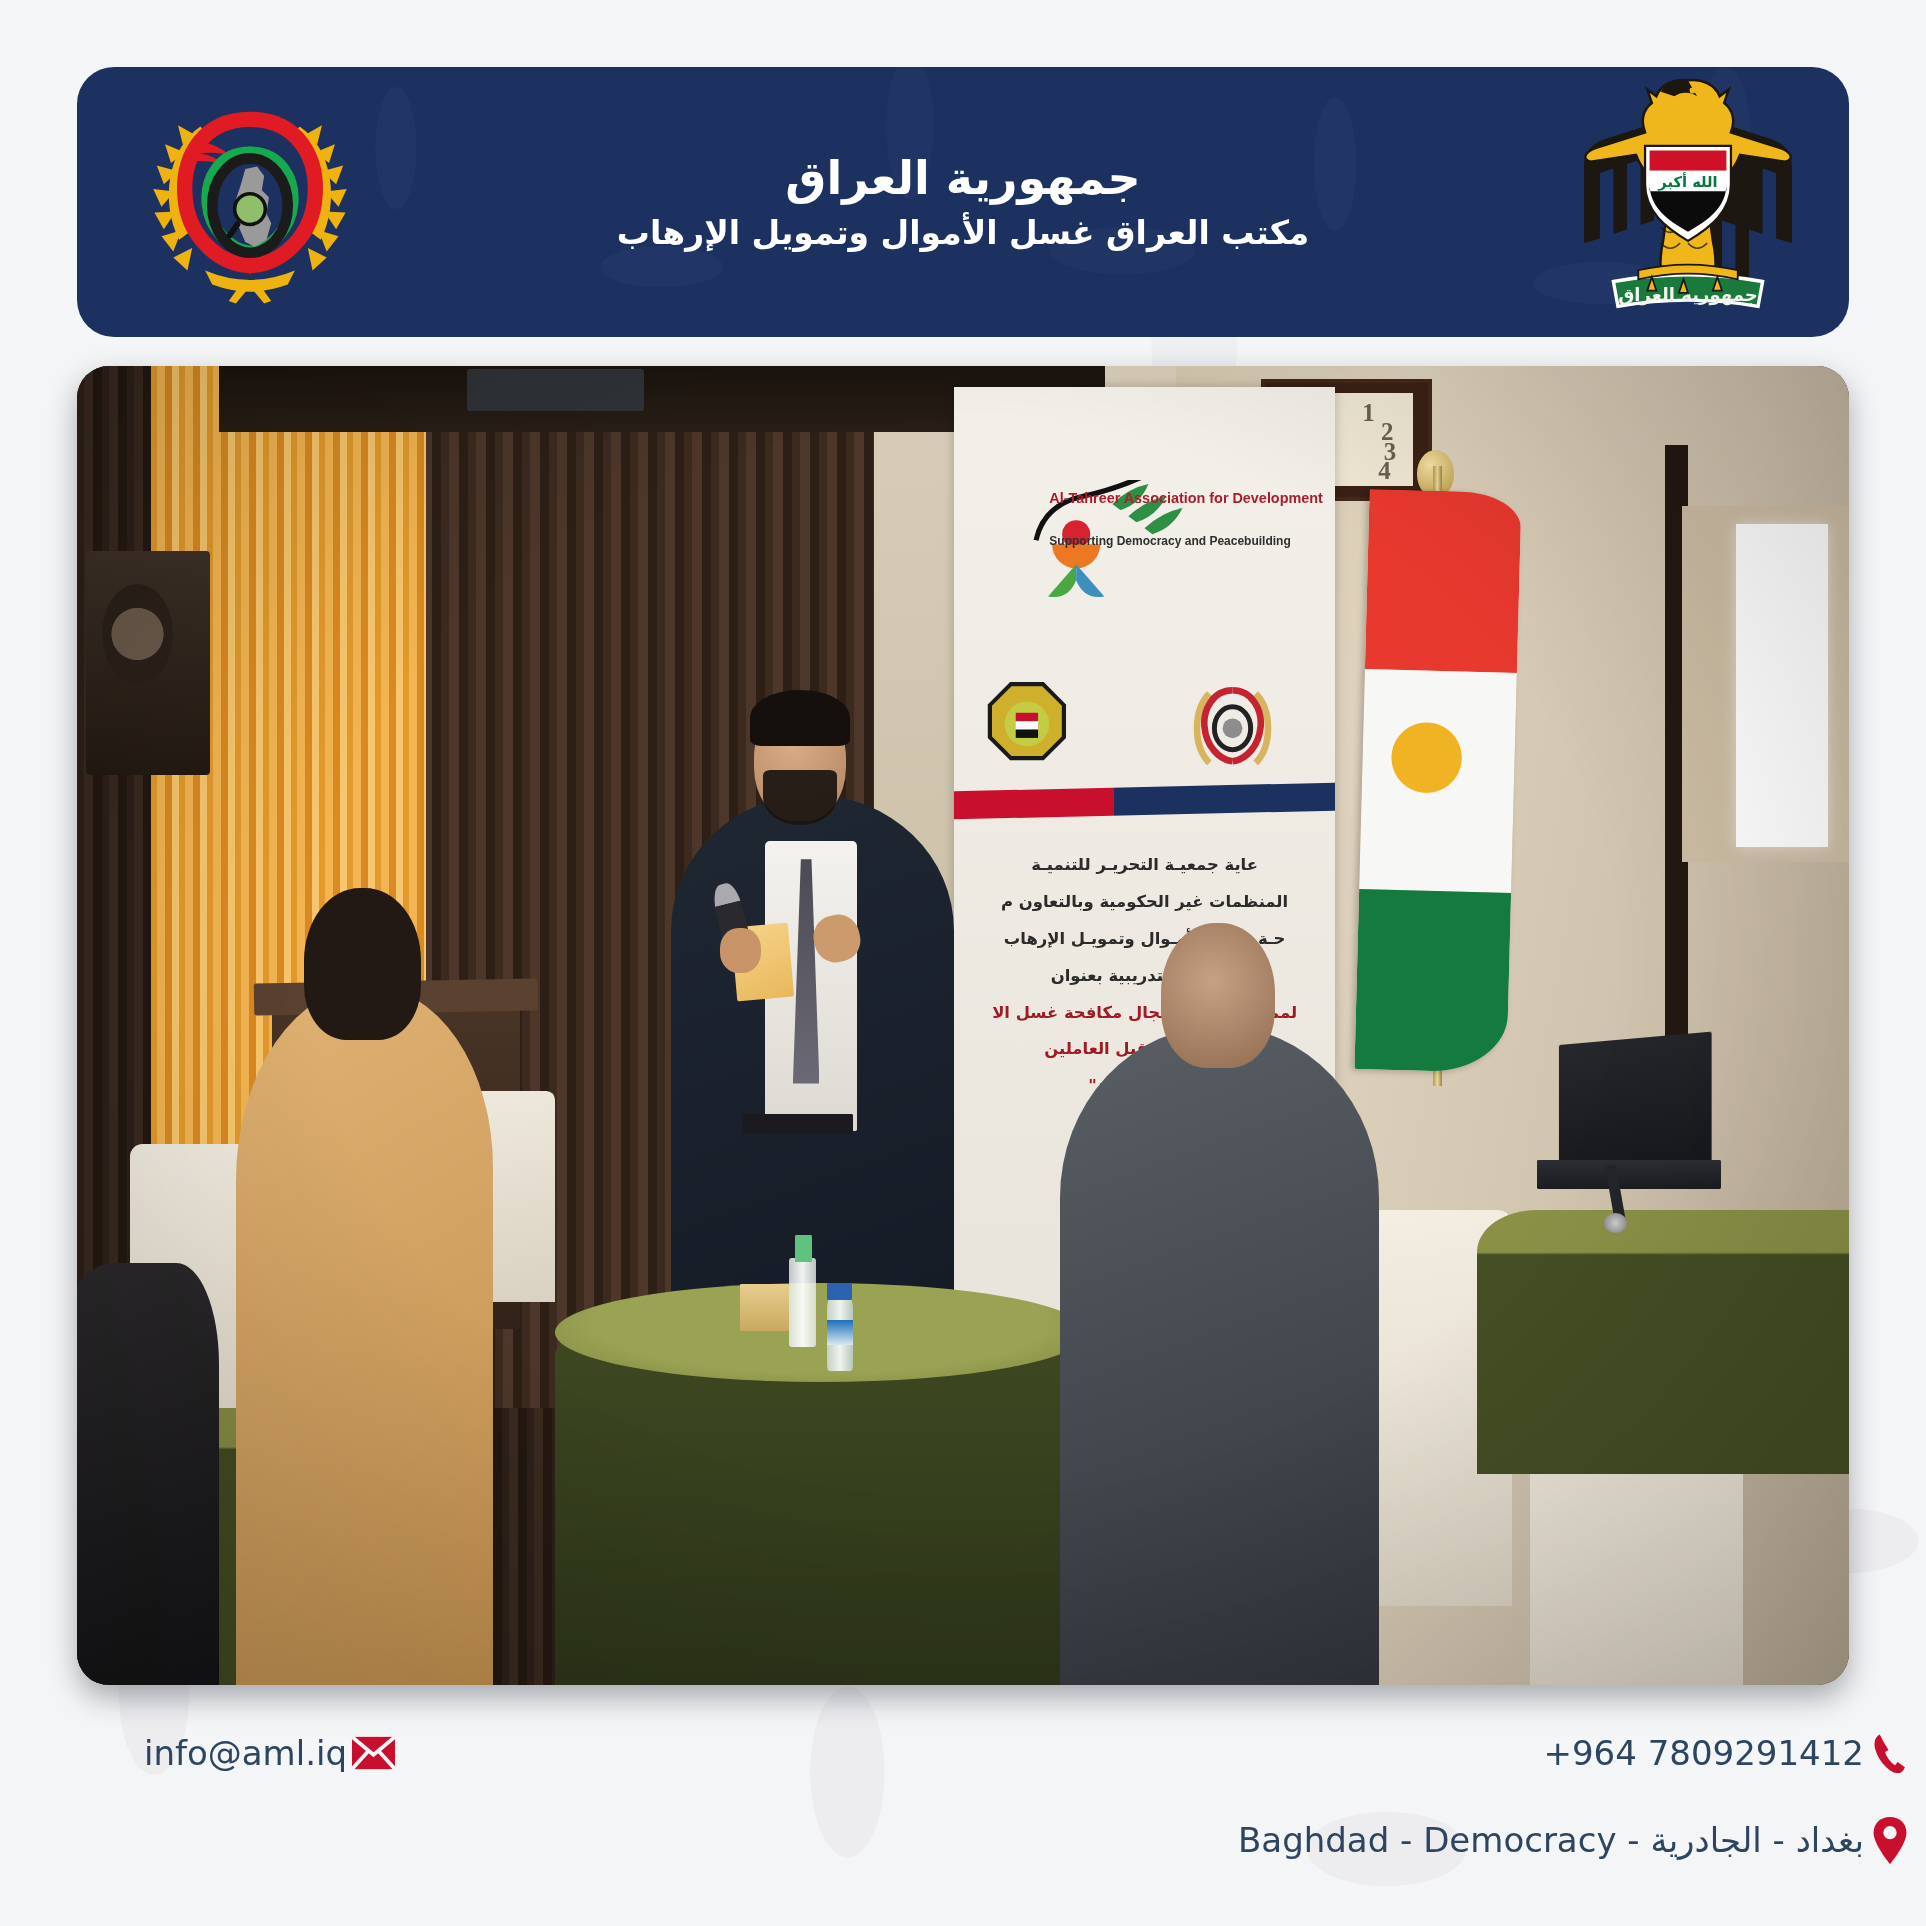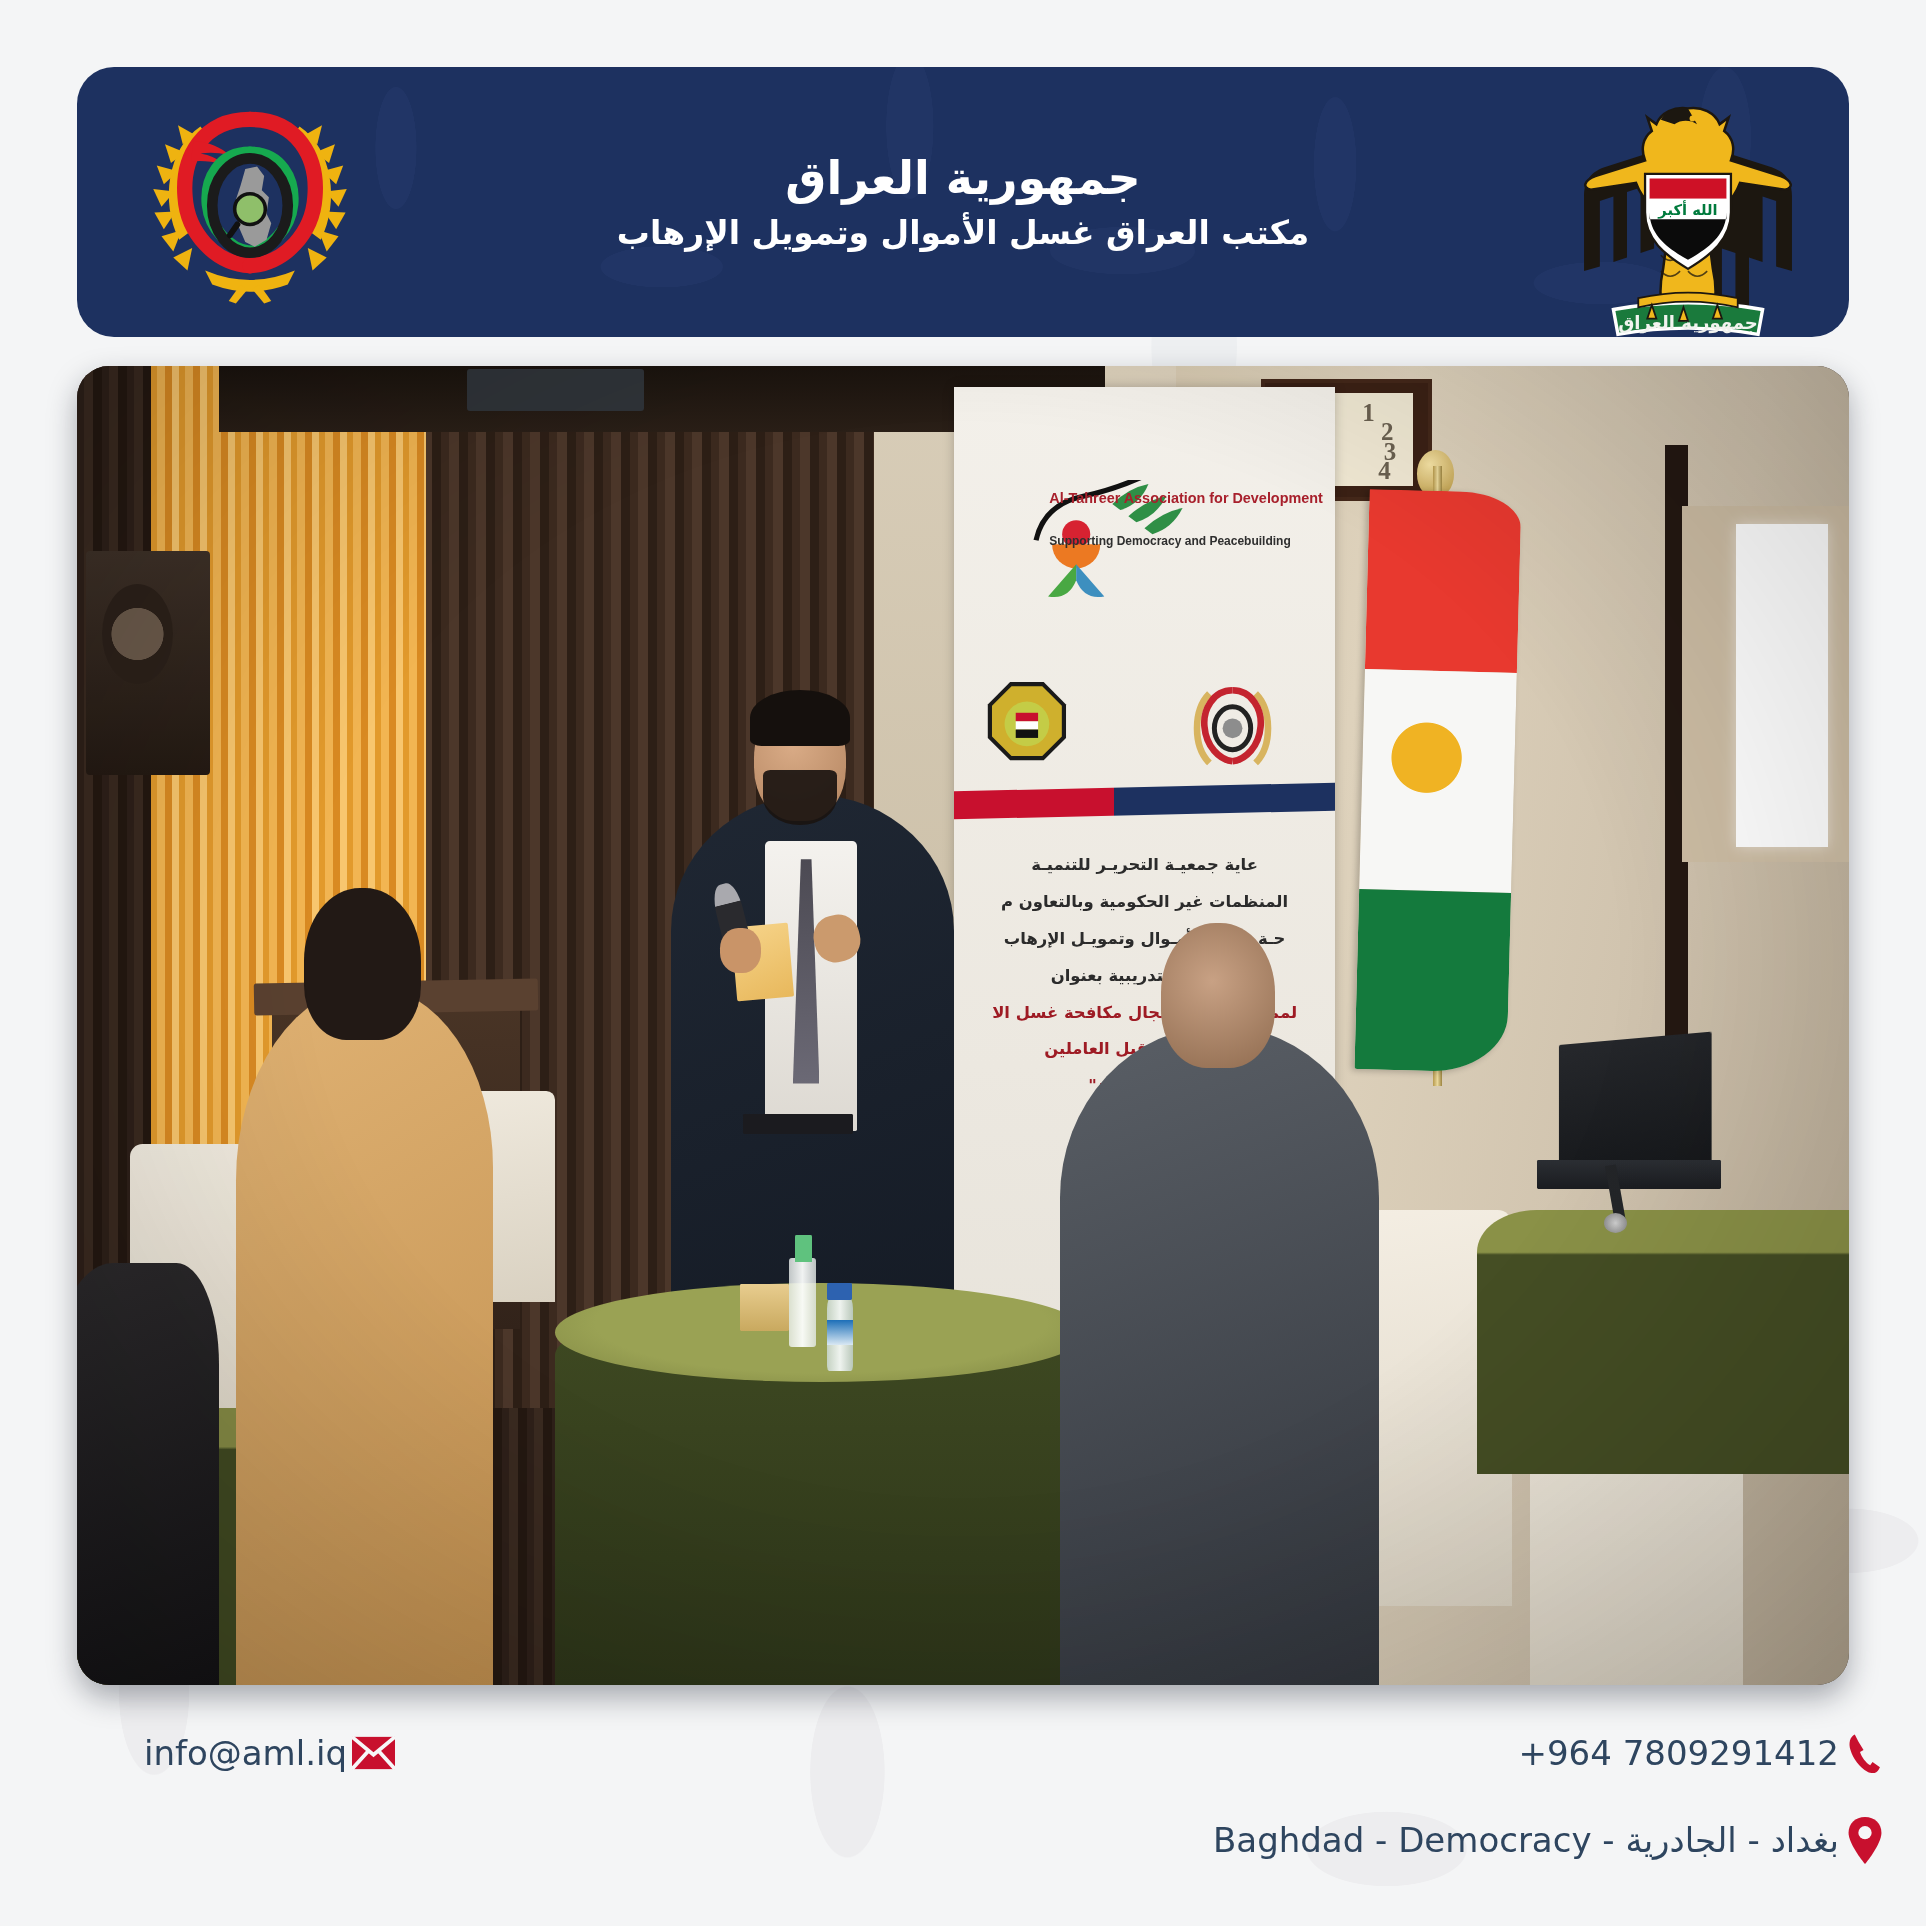--- a/index.html
+++ b/index.html
@@ -48,21 +48,21 @@
   .header-titles{position:relative;z-index:2;text-align:center;color:#ffffff;line-height:1.22;}
   .header-title-main{font-size:46px;font-weight:700;letter-spacing:0.5px;}
   .header-title-sub{font-size:33px;font-weight:700;margin-top:6.7px;}
 
   
   .emblem-left{
     position:absolute;right:1558px;top:84px;width:236px;height:236px;z-index:5;
   }
   
   .emblem-right{
-    position:absolute;left:1575px;top:88px;width:226px;height:260px;z-index:5;
+    position:absolute;left:1575px;top:60px;width:226px;height:260px;z-index:5;
   }
 
   
   .photo-card{
     position:absolute;left:77px;top:366px;width:1772px;height:1319px;
     border-radius:32px;overflow:hidden;z-index:2;
     box-shadow:0 12.5px 29px rgba(20,26,40,.34);
     background:#2a2119;
   }
   .photo{position:absolute;inset:0;}
@@ -237,21 +237,21 @@
   .stand-mic-head{position:absolute;left:86.2%;top:64.2%;width:1.3%;height:1.5%;
     background:radial-gradient(circle,#cfcfcf,#7c7c7c);border-radius:50%;}
 
   .photo-vignette{position:absolute;inset:0;pointer-events:none;
     background:radial-gradient(ellipse at 50% 45%,rgba(0,0,0,0) 52%,rgba(0,0,0,.20) 100%);}
 
   
   .footer{position:absolute;left:0;top:1700px;width:1926px;height:226px;z-index:4;padding-left:32px;}
   .f-col{position:absolute;}
   .f-col-left{left:144px;top:9.6px;}
-  .f-col-right{left:1213px;top:9.6px;}
+  .f-col-right{left:1238px;top:9.6px;}
   .f-row{display:flex;align-items:center;height:87px;}
   .f-ico{width:53px;min-width:53px;display:flex;align-items:center;justify-content:center;}
   .f-txt{color:#2e455f;font-size:34px;font-weight:500;white-space:nowrap;
     font-family:"DejaVu Sans","Liberation Sans",sans-serif;direction:ltr;}
   .f-txt.rtlmix{direction:ltr;unicode-bidi:plaintext;}
 </style>
 </head>
 <body>
 
 <div class="bg-watermark"></div>

